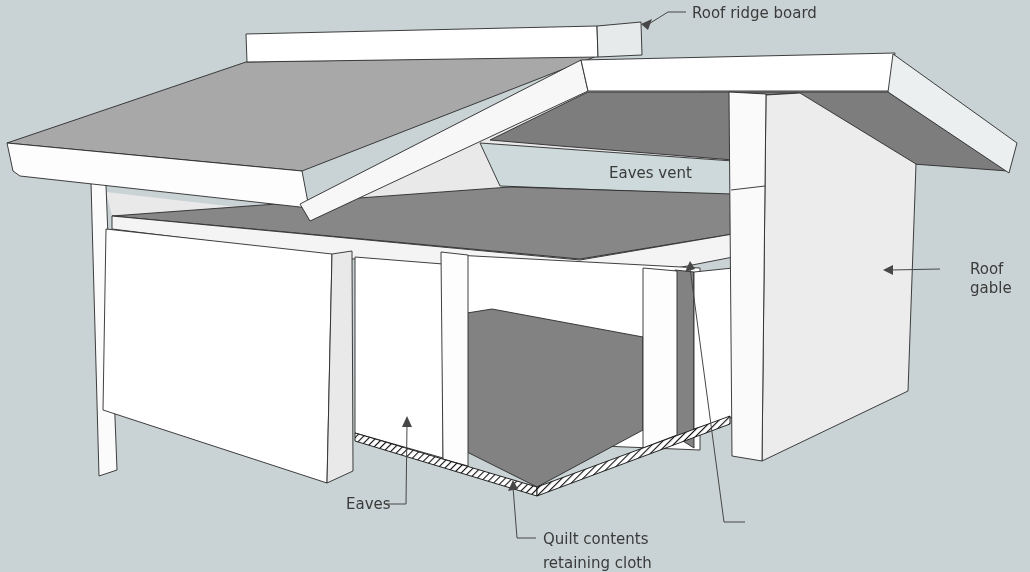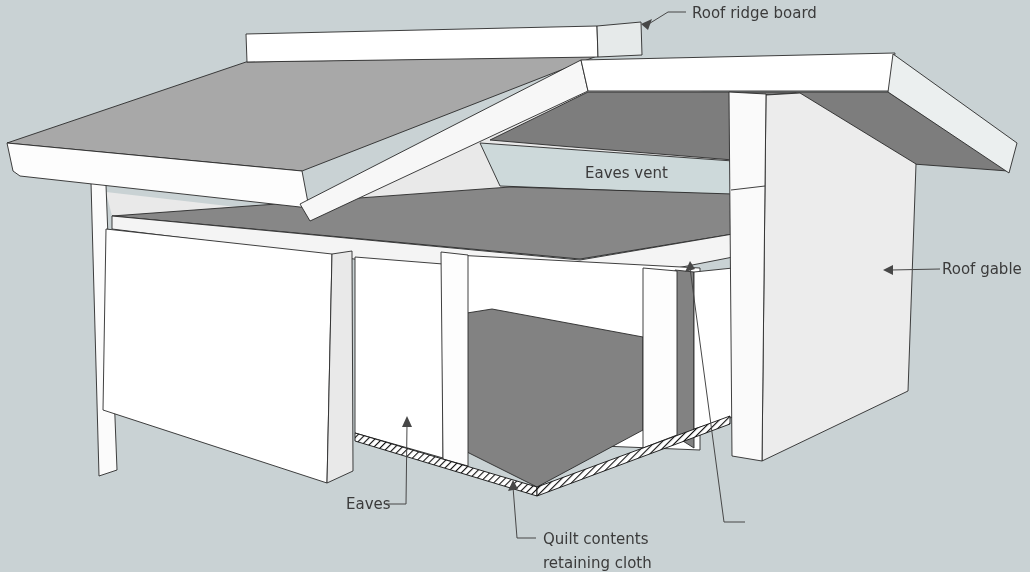--- a/index.html
+++ b/index.html
@@ -87,22 +87,22 @@
       <polygon points="641,24 652,19 648,30"></polygon>
       <polygon points="883,270 893,265 893,275"></polygon>
       <polygon points="407,416 402,427 412,427"></polygon>
       <polygon points="513,480 508,491 518,489"></polygon>
       <polygon points="690,261 685,272 695,269"></polygon>
     </g>
   </svg>
 
   <div class="lbl" style="left:692px;top:4px">Roof ridge board</div>
 
-  <div class="lbl" style="left:585px;top:164px">Eaves vent</div>
+  <div class="lbl" style="left:609px;top:164px">Eaves vent</div>
 
-  <div class="lbl" style="left:942px;top:260px">Roof gable</div>
+  <div class="lbl" style="left:970px;top:260px">Roof gable</div>
 
   <div class="lbl" style="left:346px;top:495px">Eaves</div>
 
   <div class="lbl two" style="left:543px;top:527px">Quilt contents
 retaining cloth</div>
 
 </div>
 
 </body></html>

